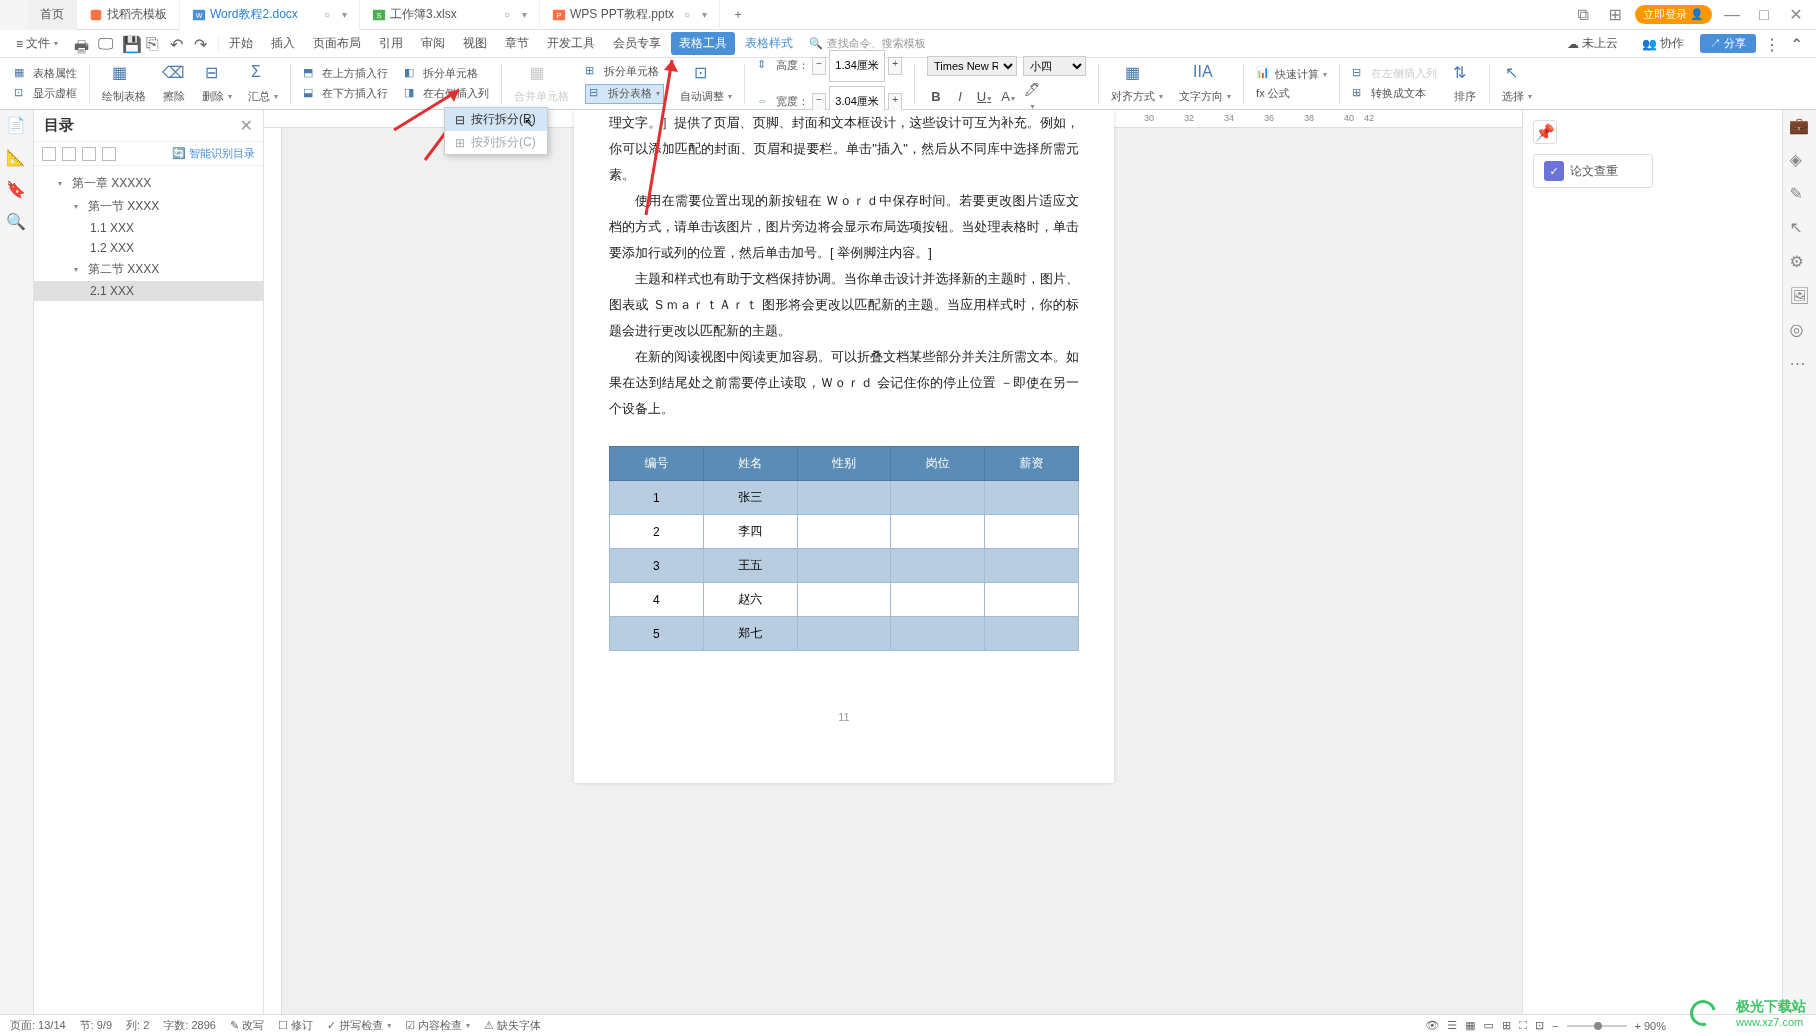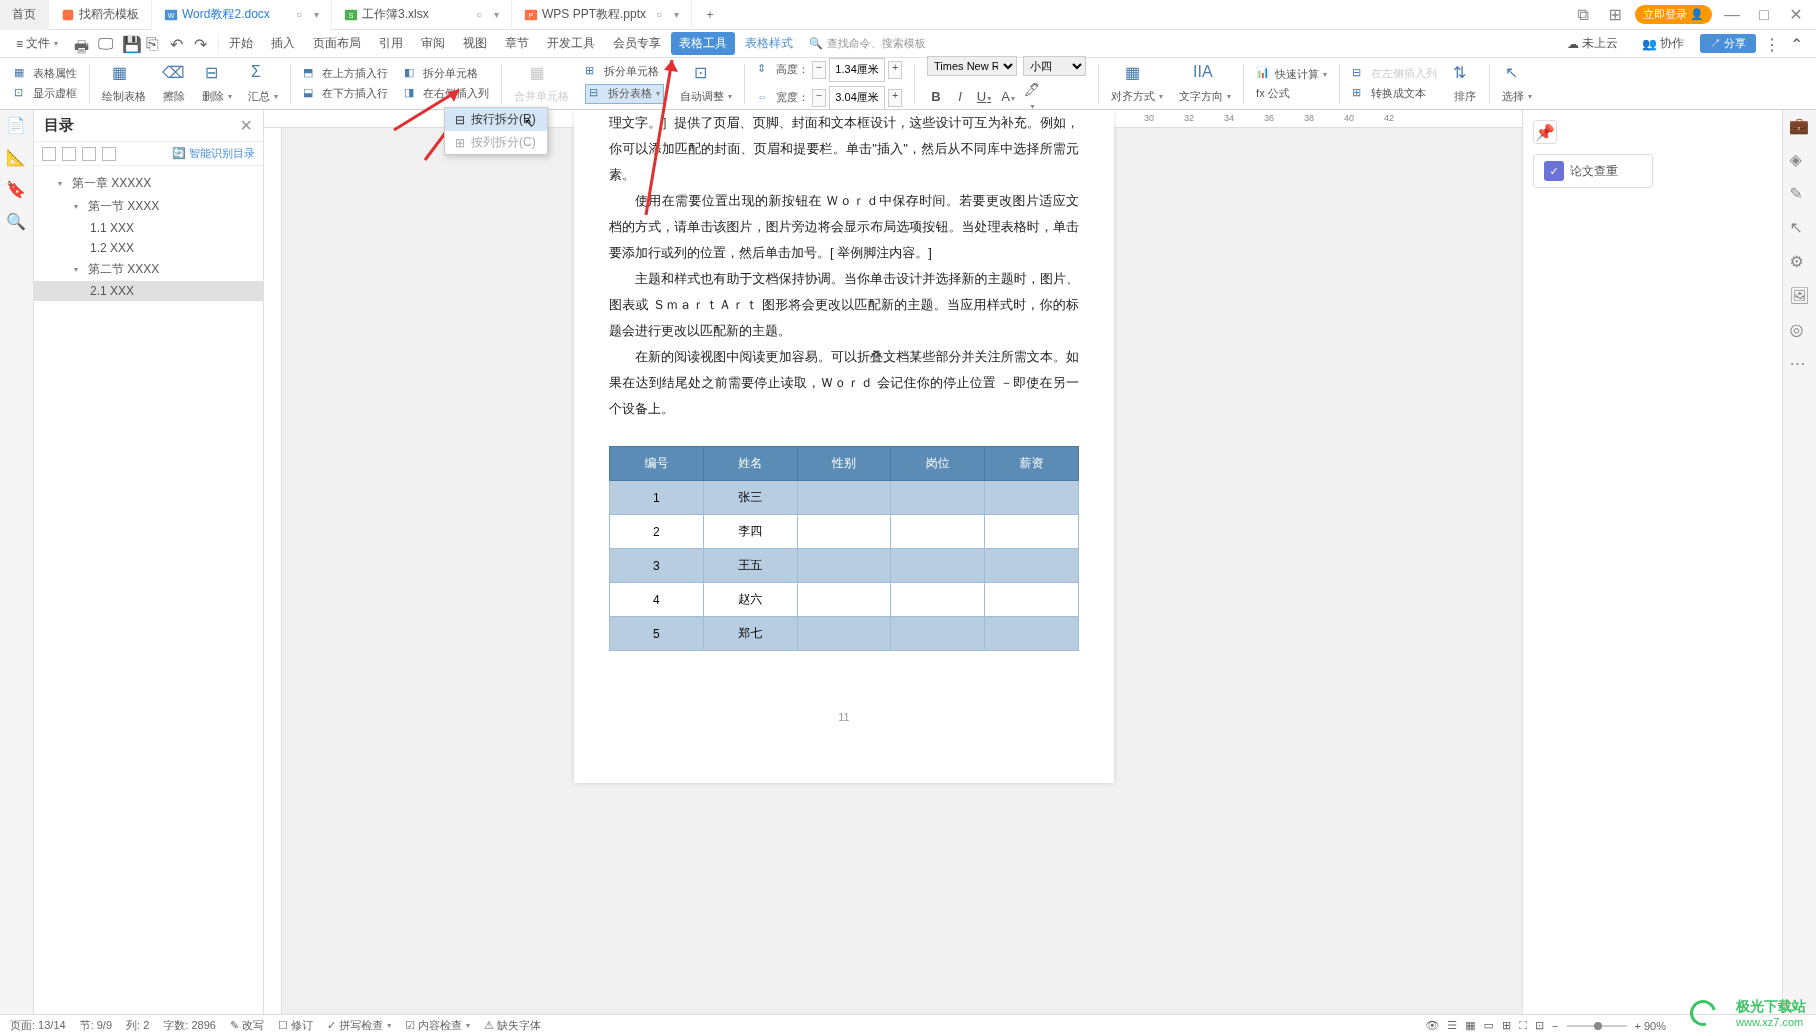--- a/index.html
+++ b/index.html
@@ -1,19 +1,19 @@
 <!DOCTYPE html>
 <html><head>
 <meta charset="utf-8">
 <style>
 * { margin: 0; padding: 0; box-sizing: border-box; font-family: "Microsoft YaHei", Arial, sans-serif; }
 body { background: #f5f5f5; width: 1816px; height: 1036px; overflow: hidden; position: relative; }
 
 
-.titlebar { height: 30px; background: #fff; display: flex; align-items: center; border-bottom: 1px solid #e0e0e0; }
+.titlebar { height: 30px; background: #fff; display: flex; align-items: center; border-bottom: 1px solid #e0e0e0; margin-left: 28px; }
 .tab { display: flex; align-items: center; padding: 0 12px; height: 30px; font-size: 12px; color: #555; border-right: 1px solid #eee; gap: 4px; cursor: pointer; }
 .tab.active { background: #fff; color: #2a7fd4; }
 .tab.home { background: #f0f0f0; }
 .tab-icon { width: 14px; height: 14px; display: inline-flex; }
 .tab-close { margin-left: 8px; color: #999; font-size: 10px; }
 .titlebar-right { margin-left: auto; display: flex; align-items: center; gap: 8px; padding-right: 8px; }
 .login-btn { background: #ff9800; color: #fff; padding: 2px 8px; border-radius: 10px; font-size: 11px; display: flex; align-items: center; gap: 3px; }
 .win-btn { width: 24px; height: 24px; display: flex; align-items: center; justify-content: center; color: #888; cursor: pointer; }
 
 
@@ -28,21 +28,21 @@
 .share-btn { background: #4a90d9; color: #fff; padding: 2px 10px; border-radius: 3px; font-size: 11px; }
 
 
 .ribbon { height: 52px; background: #fff; display: flex; align-items: center; padding: 0 8px; border-bottom: 1px solid #d0d0d0; gap: 4px; }
 .ribbon-group { display: flex; flex-direction: column; align-items: center; justify-content: center; padding: 0 6px; gap: 2px; }
 .ribbon-group.row2 { flex-direction: column; align-items: flex-start; gap: 4px; }
 .ribbon-item { display: flex; align-items: center; gap: 3px; font-size: 11px; color: #555; cursor: pointer; white-space: nowrap; }
 .ribbon-icon { width: 16px; height: 16px; color: #4a7db0; }
 .ribbon-icon-lg { width: 24px; height: 24px; color: #4a7db0; }
 .ribbon-sep { width: 1px; height: 40px; background: #e0e0e0; margin: 0 2px; }
-.ribbon-input { width: 56px; height: 24px; border: 1px solid #ccc; font-size: 11px; text-align: center; }
+.ribbon-input { width: 56px; height: 32px; border: 1px solid #ccc; font-size: 11px; text-align: center; }
 .ribbon-stepper { width: 14px; height: 18px; border: 1px solid #ccc; font-size: 10px; text-align: center; cursor: pointer; background: #f9f9f9; }
 .ribbon-select { height: 20px; border: 1px solid #ccc; font-size: 11px; padding: 0 2px; }
 .format-row { display: flex; gap: 6px; align-items: center; }
 .format-btn { font-size: 13px; color: #555; cursor: pointer; width: 18px; text-align: center; }
 .dropdown-arrow { font-size: 8px; color: #888; margin-left: 1px; }
 
 
 .dropdown-menu { position: absolute; top: 107px; left: 444px; background: #fff; border: 1px solid #ccc; box-shadow: 2px 2px 6px rgba(0,0,0,0.2); z-index: 100; min-width: 104px; }
 .dropdown-item { padding: 3px 10px; font-size: 12px; color: #333; display: flex; align-items: center; gap: 6px; cursor: pointer; }
 .dropdown-item.highlighted { background: #d4e6f5; }
@@ -451,21 +451,21 @@
         <span class="ruler-tick" style="left: 720px; top: 3px;">22</span>
         <span class="ruler-tick" style="left: 760px; top: 3px;">24</span>
         <span class="ruler-tick" style="left: 800px; top: 3px;">26</span>
         <span class="ruler-tick" style="left: 840px; top: 3px;">28</span>
         <span class="ruler-tick" style="left: 880px; top: 3px;">30</span>
         <span class="ruler-tick" style="left: 920px; top: 3px;">32</span>
         <span class="ruler-tick" style="left: 960px; top: 3px;">34</span>
         <span class="ruler-tick" style="left: 1000px; top: 3px;">36</span>
         <span class="ruler-tick" style="left: 1040px; top: 3px;">38</span>
         <span class="ruler-tick" style="left: 1080px; top: 3px;">40</span>
-        <span class="ruler-tick" style="left: 1100px; top: 3px; margin-left: 20px;">42</span>
+        <span class="ruler-tick" style="left: 1100px; top: 3px;">42</span>
       </div>
     <div class="ruler-v"></div>
     <div class="doc-page">
       <div class="doc-text">
         <span>理文字。］提供了页眉、页脚、封面和文本框设计，这些设计可互为补充。例如，你可以添加匹配的封面、页眉和提要栏。单击"插入"，然后从不同库中选择所需元素。</span>
         <span class="indent">使用在需要位置出现的新按钮在 Ｗｏｒｄ中保存时间。若要更改图片适应文档的方式，请单击该图片，图片旁边将会显示布局选项按钮。当处理表格时，单击要添加行或列的位置，然后单击加号。[ 举例脚注内容。]</span>
         <span class="indent">主题和样式也有助于文档保持协调。当你单击设计并选择新的主题时，图片、图表或 ＳｍａｒｔＡｒｔ 图形将会更改以匹配新的主题。当应用样式时，你的标题会进行更改以匹配新的主题。</span>
         <span class="indent">在新的阅读视图中阅读更加容易。可以折叠文档某些部分并关注所需文本。如果在达到结尾处之前需要停止读取，Ｗｏｒｄ 会记住你的停止位置 －即使在另一个设备上。</span>
       </div>
       <table class="doc-table">

